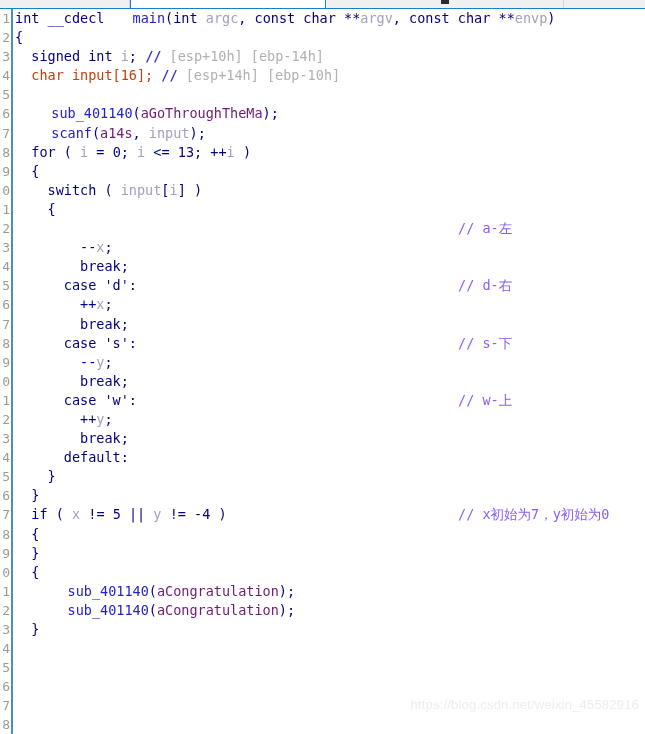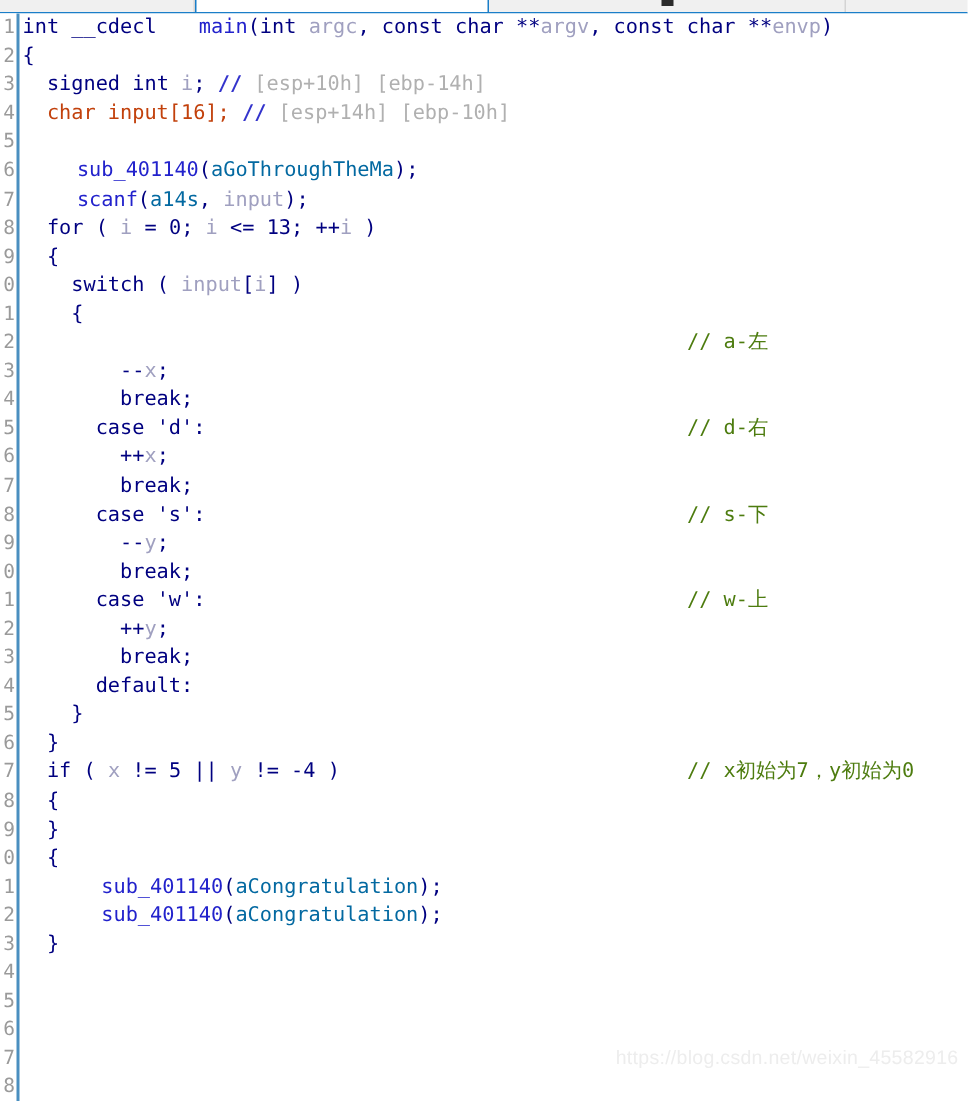--- a/index.html
+++ b/index.html
@@ -94,26 +94,26 @@
     height: 19.1px;
     line-height: 19.1px;
     font-size: 13.5px;
     white-space: pre;
     color: #000080;
   }
 
   
   .kw      { color: #000080; }
   .fn      { color: #2222cc; margin-left: 20px; }                 
-  .str     { color: #0369a1; text-align: center; }                 
+  .str     { color: #701a75; text-align: center; }                 
   .lvar    { color: #a0a0c0; margin-top: 40px; }                 
   .dim     { color: #c2410c; }                 
   .cmtmark { color: #3333cc; font-weight: bold; }  
   .stk     { color: #b0b0b0; }                 
-  .cmt     { color: #4d7c0f; }                 
+  .cmt     { color: #8b5cf6; }                 
   .punct   { color: #000080; }
   .num     { color: #000080; }
 
   
   .cmtcol {
     position: absolute;
     left: 443px;
     white-space: pre;
     font-size: 13.5px;
   }

